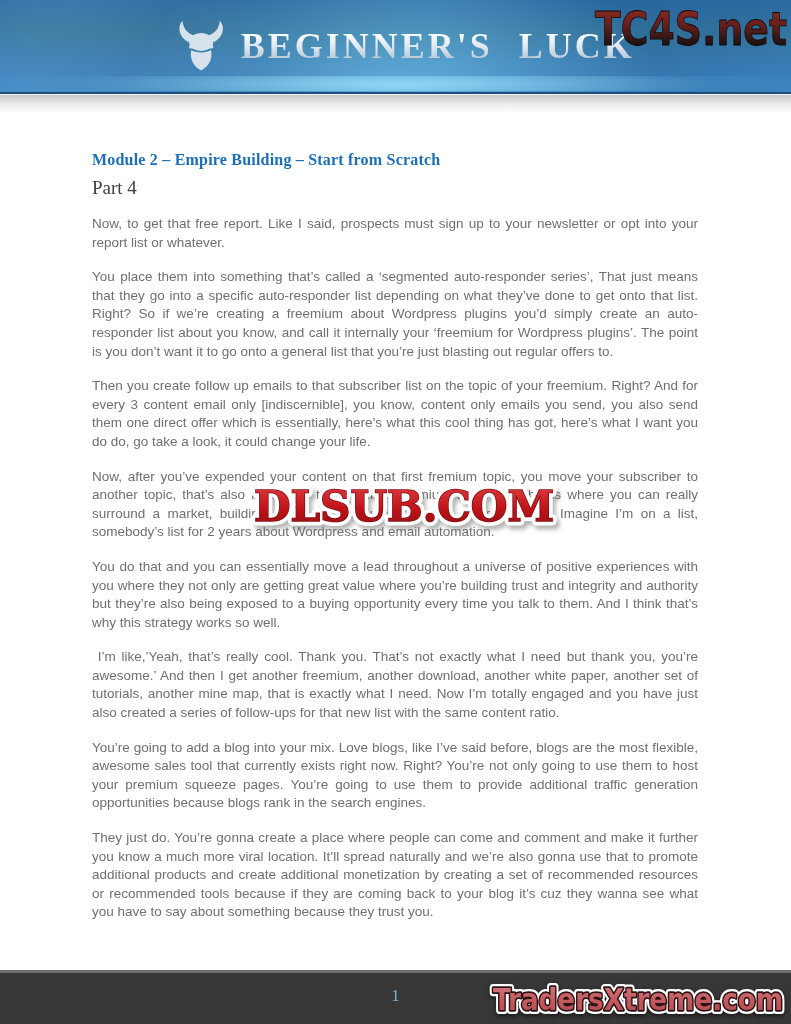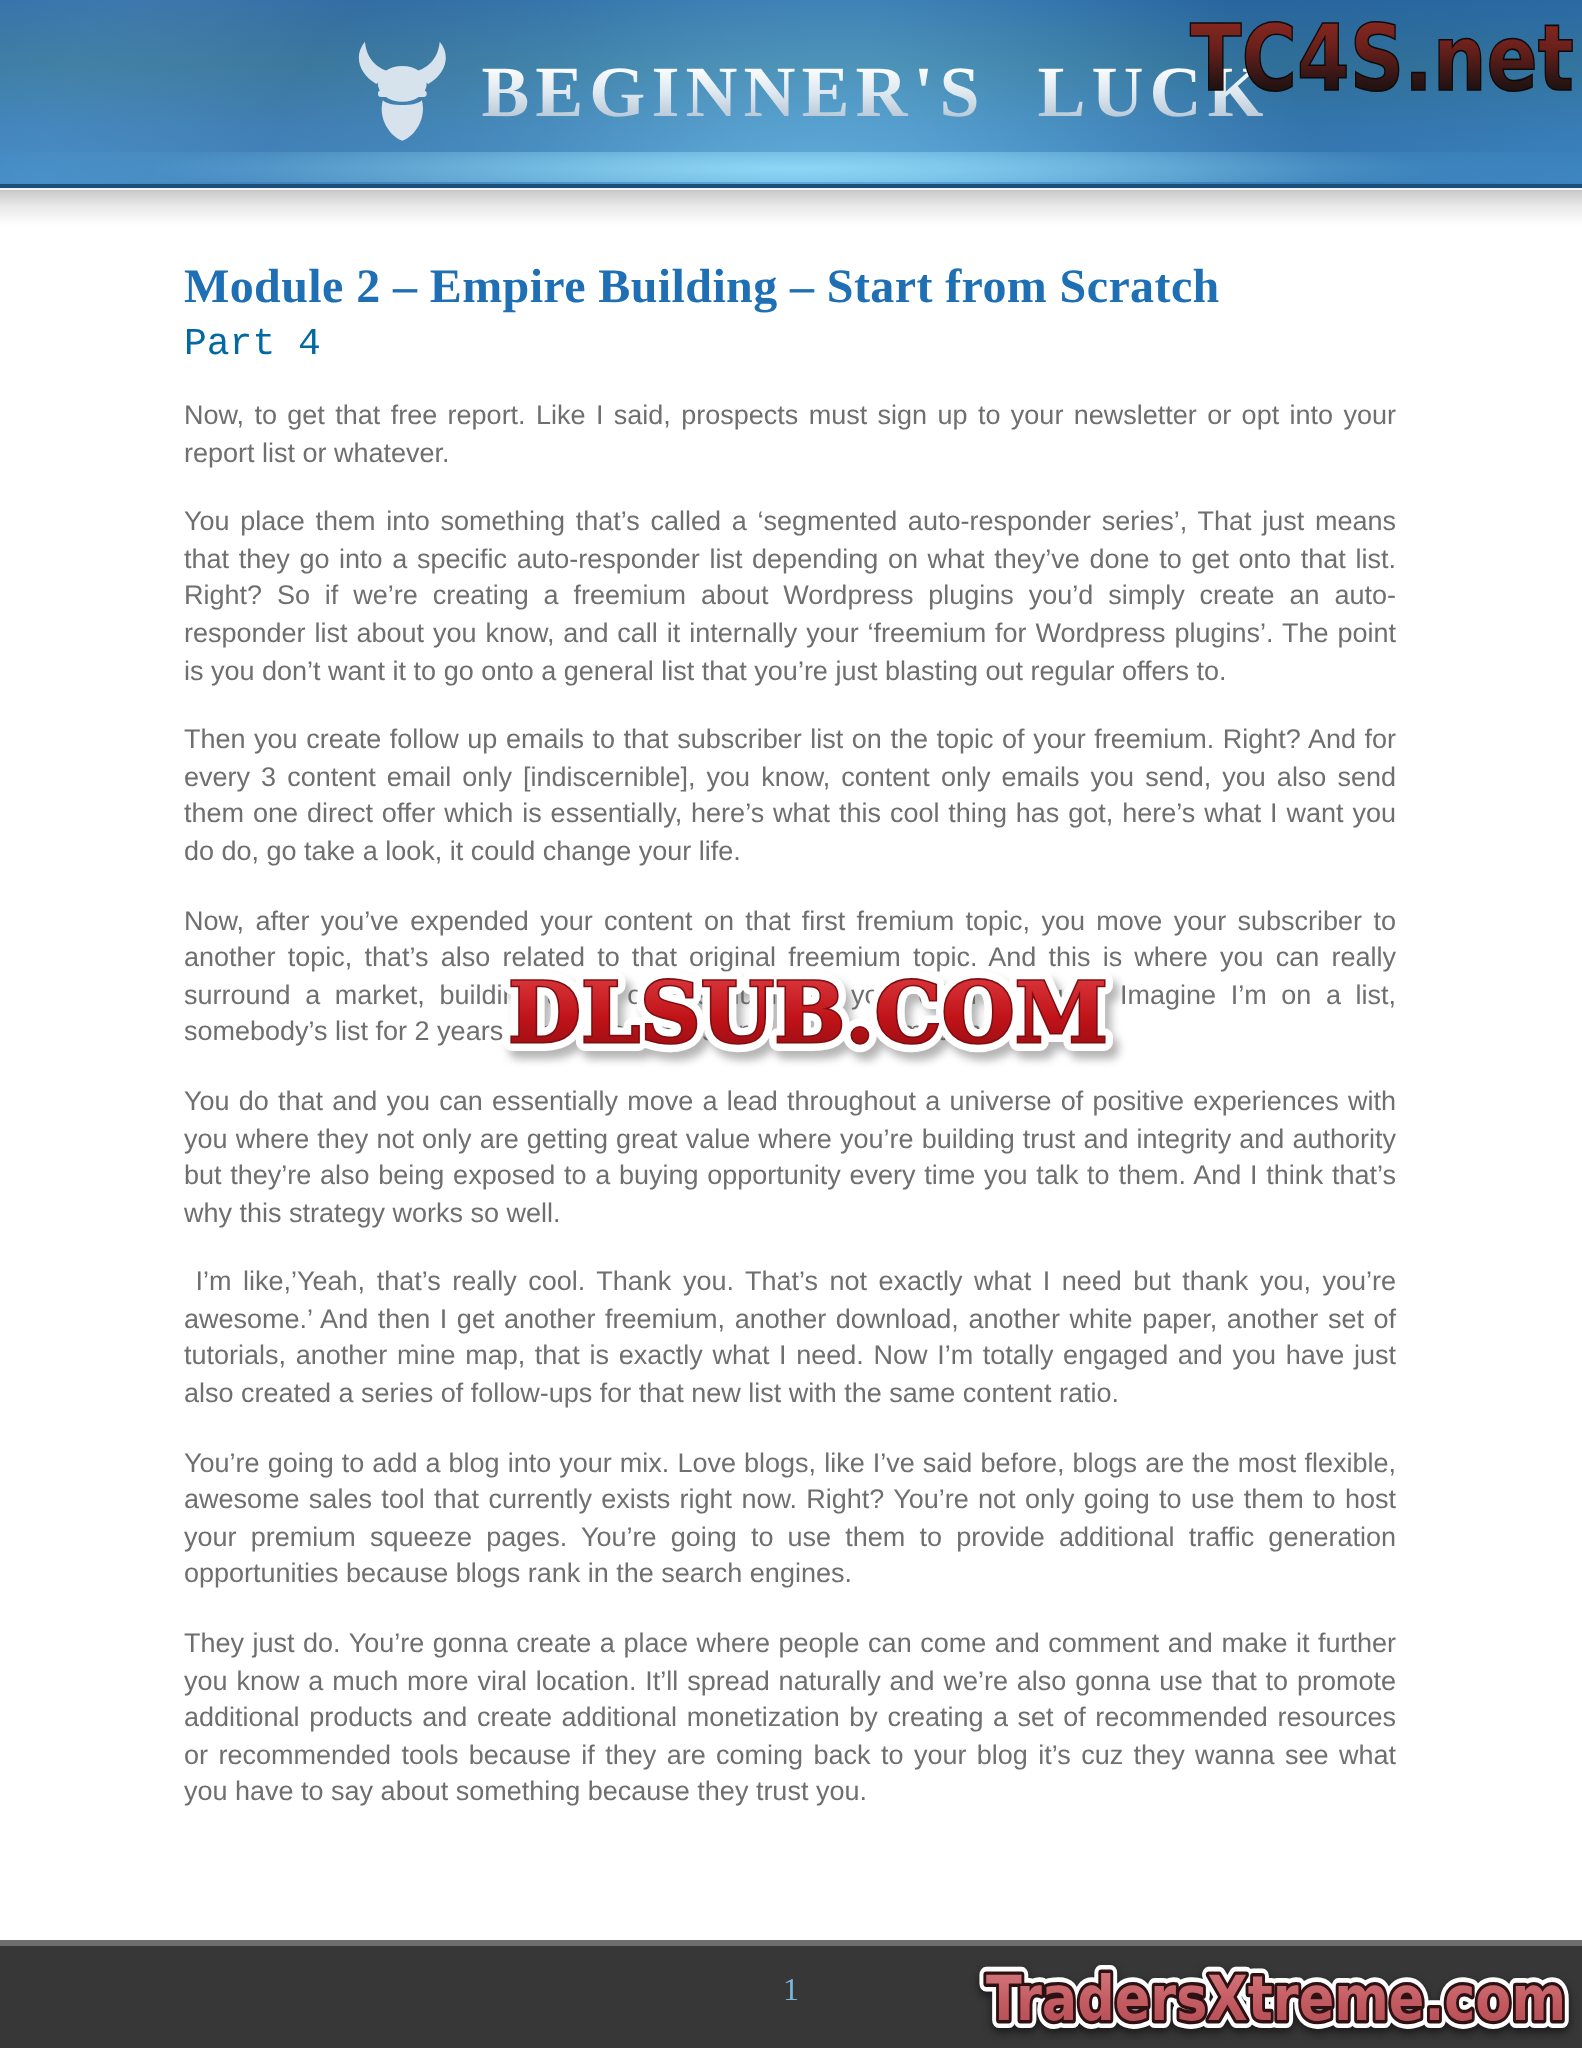--- a/index.html
+++ b/index.html
@@ -44,30 +44,30 @@
     font-size:36px;font-weight:bold;letter-spacing:3px;word-spacing:14px;
     background:linear-gradient(180deg,#ffffff 18%,#dde7ef 52%,#9fb4c6 100%);
     -webkit-background-clip:text;background-clip:text;color:transparent;
     white-space:nowrap;
   }
   .tc4s{position:absolute;top:2px;right:0;z-index:3;}
 
   
   .content{padding:16px 93px 0 92px;}
   .doc-title{
-    margin:0 0 2px;
+    margin:16px 0 2px;
     font-family:"Liberation Serif",serif;
-    font-size:24px;line-height:30px;font-weight:600;
+    font-size:16px;line-height:30px;font-weight:600;
     color:#1e6fb4;letter-spacing:0.2px;
   }
   .doc-subtitle{
     margin:0 0 16px;
-    font-family:Liberation Mono, monospace;
+    font-family:Liberation Serif, serif;
     font-size:19px;line-height:22px;font-weight:normal;
-    color:#0369a1;
+    color:#404040;
   }
   .content p{
     margin:0 0 16px;
     font-size:13.5px;line-height:18.6px;
     color:#6f6f6f;
     text-align:justify;
   }
 
   
   .dlsub{position:absolute;left:244px;top:476px;z-index:5;

